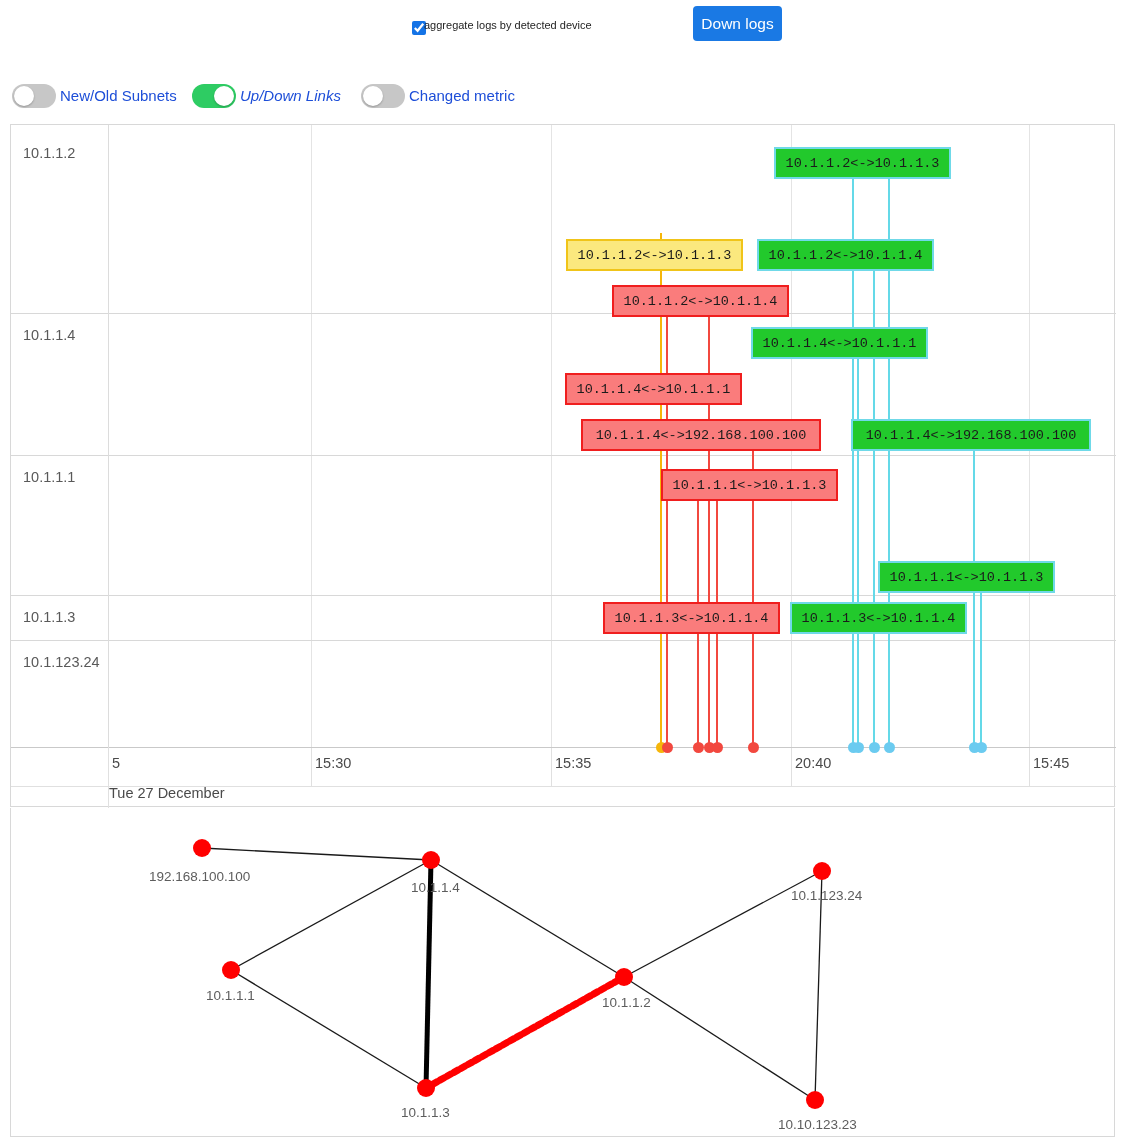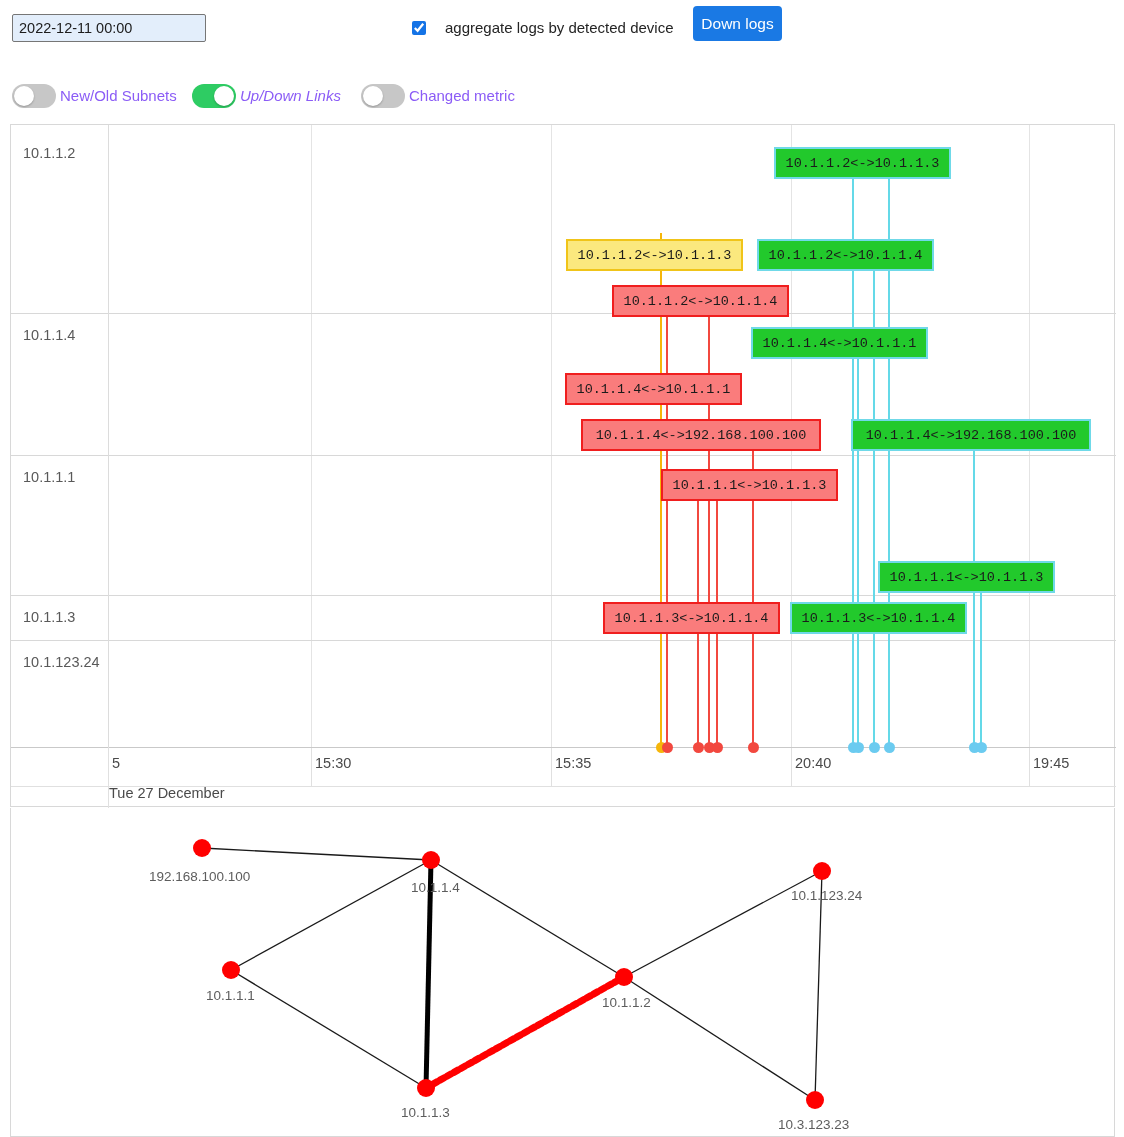--- a/index.html
+++ b/index.html
@@ -24,22 +24,22 @@
   }
   #date-from { left: 12px; width: 194px; background: #e3eefb; }
   #date-to   { left: 219px; width: 186px; }
 
   #agg-checkbox {
     position: absolute; left: 412px; top: 21px;
     width: 14px; height: 14px; margin: 0;
     accent-color: #1473e6;
   }
   #agg-label {
-    position: absolute; left: 445px; top: 19px;
-    font-size: 15px; color: #242424; white-space: nowrap; text-align: right;
+    position: absolute; left: 424px; top: 19px;
+    font-size: 11px; color: #242424; white-space: nowrap; text-align: right;
   }
 
   #find-logs {
     position: absolute; left: 693px; top: 6px;
     width: 89px; height: 35px;
     background: #1a79e4; color: #ffffff;
     border: none; border-radius: 4px;
     font-family: "Liberation Sans", sans-serif; font-size: 15.5px;
     cursor: pointer;
   }
@@ -52,21 +52,21 @@
   }
   .switch .knob {
     position: absolute; top: 2px; left: 2px;
     width: 20px; height: 20px; border-radius: 50%;
     background: #ffffff; box-shadow: 0 1px 2px rgba(0,0,0,.25);
   }
   .switch.on { background: #2ecc63; }
   .switch.on .knob { left: 22px; }
   .switch-label {
     position: absolute; top: 3px;
-    font-size: 15px; color: #8b5cf6; white-space: nowrap;
+    font-size: 15px; color: #1d4ed8; white-space: nowrap;
   }
 
   
   #timeline {
     position: absolute; left: 10px; top: 124px;
     width: 1105px; height: 683px;
     border: 1px solid #d8d8d8; background: #ffffff;
   }
   .row-sep {
     position: absolute; left: 0; width: 1105px; height: 1px;
@@ -140,21 +140,20 @@
   #graph-svg { position: absolute; left: 0; top: 0; }
   .node-label {
     position: absolute;
     font-size: 13.5px; color: #5d5d5d; white-space: nowrap;
   }
 </style>
 </head>
 <body>
 
 <div id="toolbar">
-  <input id="date-from" class="date-input" type="text" value="2022-12-11 00:00" style="">
 
   <input id="agg-checkbox" type="checkbox" checked="" style="">
   <span id="agg-label">aggregate logs by detected device</span>
 
   <button id="find-logs">Down logs</button>
 
   <div class="toggle-group" style="left:12px;">
     <div class="switch" style="left:0;">
       <div class="knob"></div>
     </div>
@@ -240,21 +239,21 @@
   <div id="tl-ticks">
       <div class="tick-mark" style="left: 97px;"></div>
       <div class="tick-label" style="left: 101px;">5</div>
       <div class="tick-mark" style="left: 300px;"></div>
       <div class="tick-label" style="left: 304px;">15:30</div>
       <div class="tick-mark" style="left: 540px;"></div>
       <div class="tick-label" style="left: 544px;">15:35</div>
       <div class="tick-mark" style="left: 780px;"></div>
       <div class="tick-label" style="left: 784px;">20:40</div>
       <div class="tick-mark" style="left: 1018px;"></div>
-      <div class="tick-label" style="left: 1022px;">19:45</div>
+      <div class="tick-label" style="left: 1022px;">15:45</div>
     </div>
   <div id="axis-sep"></div>
   <div id="day-div"></div>
   <div id="day-label">Tue 27 December</div>
 </div>
 
 <div id="graph">
   <svg id="graph-svg" width="1105" height="329">
       <line x1="191" y1="40" x2="420" y2="52" stroke="#1a1a1a" stroke-width="1.3"></line>
       <line x1="420" y1="52" x2="220" y2="162" stroke="#1a1a1a" stroke-width="1.3"></line>
@@ -273,15 +272,15 @@
       <circle cx="415" cy="280" r="9" fill="#ff0000"></circle>
       <circle cx="804" cy="292" r="9" fill="#ff0000"></circle>
     </svg>
   <div id="graph-labels">
       <div class="node-label" style="left: 138px; top: 61px;">192.168.100.100</div>
       <div class="node-label" style="left: 400px; top: 72px;">10.1.1.4</div>
       <div class="node-label" style="left: 780px; top: 80px;">10.1.123.24</div>
       <div class="node-label" style="left: 195px; top: 180px;">10.1.1.1</div>
       <div class="node-label" style="left: 591px; top: 187px;">10.1.1.2</div>
       <div class="node-label" style="left: 390px; top: 297px;">10.1.1.3</div>
-      <div class="node-label" style="left: 767px; top: 309px;">10.3.123.23</div>
+      <div class="node-label" style="left: 767px; top: 309px;">10.10.123.23</div>
     </div>
 </div>
 
 </body></html>

